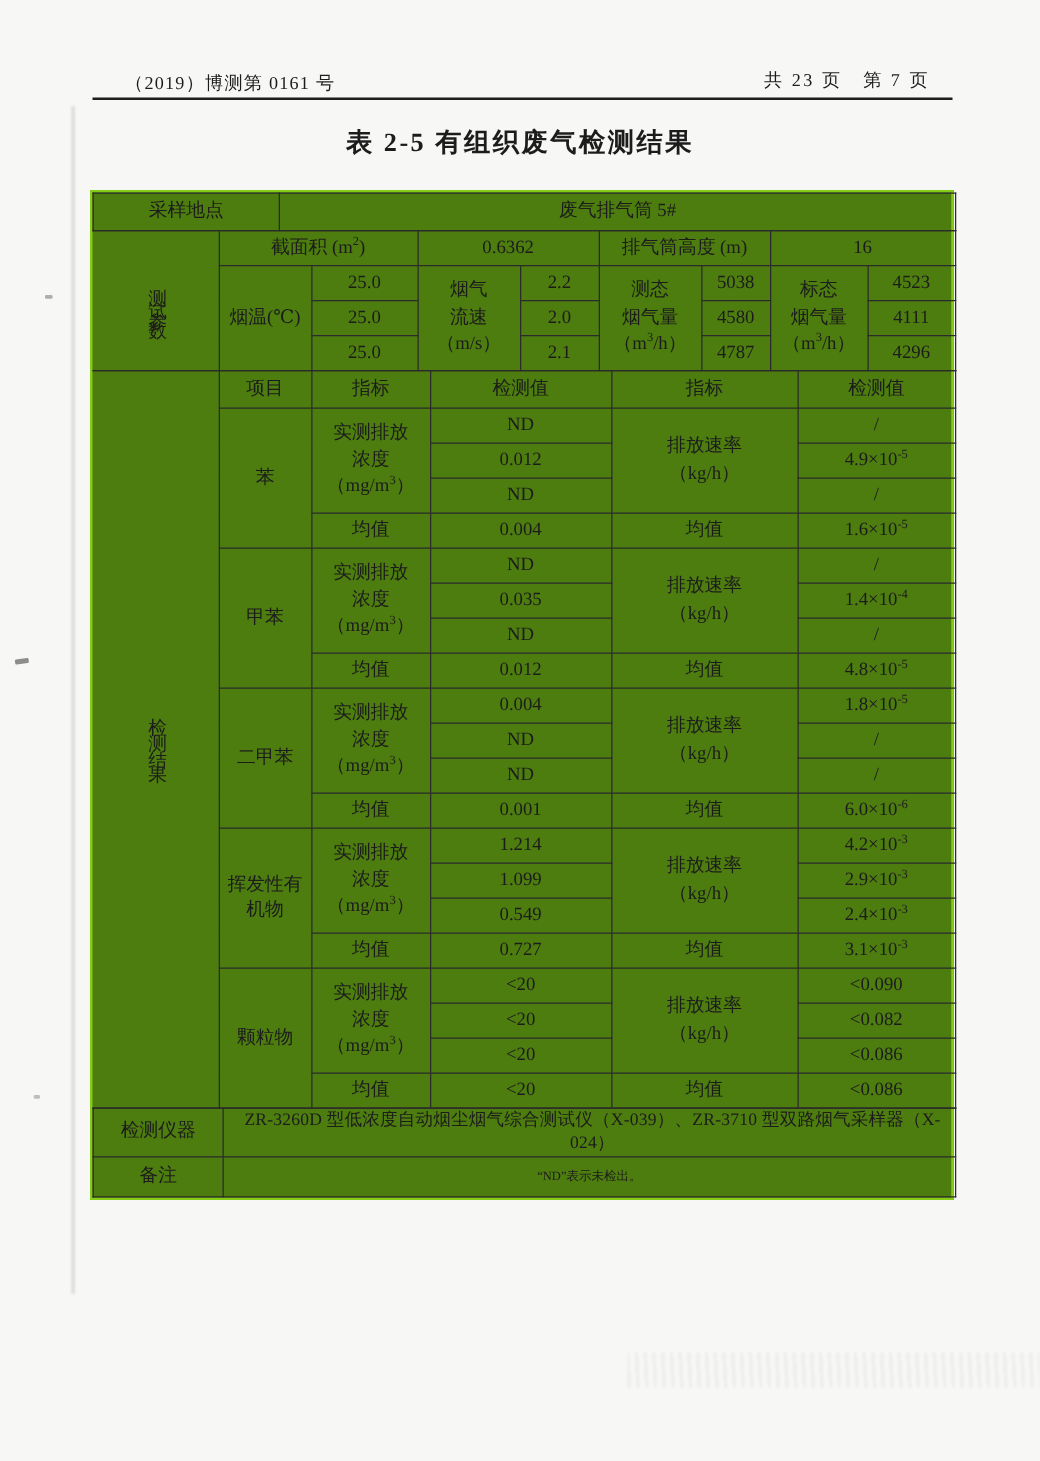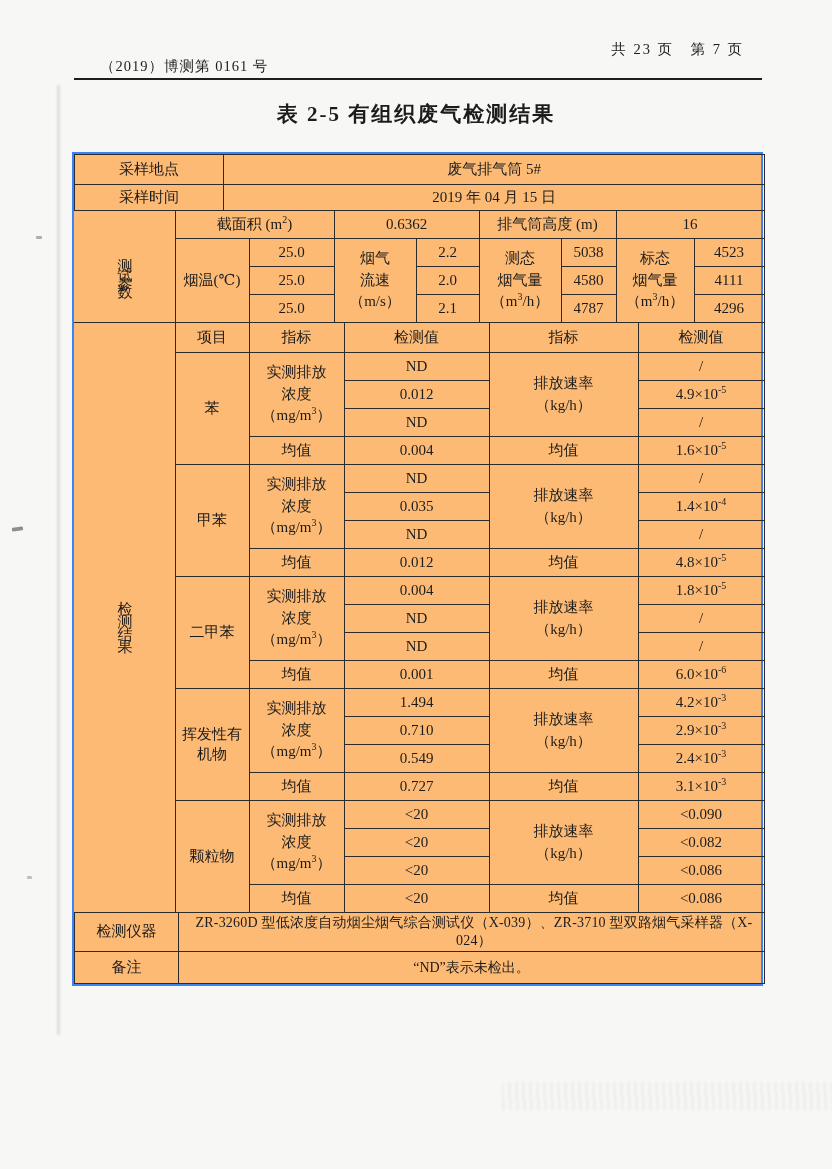--- a/index.html
+++ b/index.html
@@ -4,30 +4,30 @@
 <style>
   html,body{margin:0;padding:0;}
   body{
     width:832px;height:1169px;position:relative;overflow:hidden;
     background:#f7f7f5;
     font-family:"Liberation Serif","DejaVu Serif",serif;
     color:#1c1c1c;
   }
   
   .hdr-left{position:absolute;left:100px;top:57px;font-size:14.5px;letter-spacing:1px;}
-  .hdr-right{position:absolute;right:88px;top:40px;font-size:14.5px;letter-spacing:2px;}
+  .hdr-right{position:absolute;right:88px;top:55px;font-size:14.5px;letter-spacing:2px;}
   .hdr-rule{position:absolute;left:74px;top:78px;width:688px;height:2px;background:#1e1e1e;}
   .doc-title{
     position:absolute;left:0;top:100px;width:832px;text-align:center;
     font-size:21px;font-weight:bold;letter-spacing:2px;
   }
   
   .tbl-wrap{
     position:absolute;left:72px;top:152px;width:691px;
-    border:2px solid #3b82f6;background:#fdba74;box-sizing:border-box;
+    border:2px solid #84cc16;background:#4d7c0f;box-sizing:border-box;
   }
   table{border-collapse:collapse;width:100%;table-layout:fixed;}
   table + table{margin-top:-1px;}
   td{
     border:1px solid #2b2b2b;text-align:center;vertical-align:middle;
     padding:1px 3px;font-size:15px;line-height:1.3;overflow:hidden;
   }
   sup{font-size:10px;line-height:0;}
   .multi div{line-height:1.45;}
   .vcell{border-left:none;}
@@ -38,21 +38,21 @@
   .vlabel.loose{letter-spacing:13px;}
   #tblA tr:nth-child(1){height:30px;}
   #tblA tr:nth-child(2){height:26px;}
   #tblB tr{height:28px;}
   #tblC tr{height:28px;}
   #tblC tr.hdr{height:30px;}
   #tblD tr:nth-child(1){height:26px;}
   #tblD tr:nth-child(2){height:32px;padding-left:16px;}
   #tblD tr:nth-child(3){height:30px;}
   .left-text{text-align:center;padding-left:8px;font-size:14px;letter-spacing:0.2px;}
-  .note-text{font-size:14px;}
+  .note-text{font-size:10px;}
   
   .streak{
     position:absolute;left:57px;top:85px;width:3px;height:950px;
     background:rgba(110,110,110,0.18);filter:blur(1px);
   }
   .speck{position:absolute;background:#555;border-radius:1px;}
   .speck.s1{left:12px;top:527px;width:11px;height:4px;opacity:.65;transform:rotate(-8deg);}
   .speck.s2{left:36px;top:236px;width:6px;height:3px;opacity:.45;}
   .speck.s3{left:27px;top:876px;width:5px;height:3px;opacity:.35;}
   .noise-br{
@@ -79,24 +79,20 @@
 
   <table id="tblA">
     <colgroup>
         <col style="width:149px">
         <col style="width:541px">
       </colgroup>
     <tbody>
         <tr>
       <td>采样地点</td>
       <td>废气排气筒 5#</td>
-    </tr>
-    <tr>
-      <td>采样时间</td>
-      <td>2019 年 04 月 15 日</td>
     </tr>
   </tbody>
     </table>
 
   <table id="tblB">
     <colgroup>
       <col style="width:101px">
         <col style="width:74px">
         <col style="width:85px">
       <col style="width:82px">
@@ -257,29 +253,29 @@
       <td>6.0×10<sup>-6</sup></td>
     </tr>
 
     <tr>
       <td rowspan="4">挥发性有机物</td>
       <td rowspan="3" class="multi">
         <div>实测排放</div>
             <div>浓度</div>
             <div>（mg/m<sup>3</sup>）</div>
       </td>
-      <td>1.494</td>
+      <td>1.214</td>
       <td rowspan="3" class="multi">
         <div>排放速率</div>
             <div>（kg/h）</div>
       </td>
       <td>4.2×10<sup>-3</sup></td>
     </tr>
     <tr>
-      <td>0.710</td>
+      <td>1.099</td>
       <td>2.9×10<sup>-3</sup></td>
     </tr>
     <tr>
       <td>0.549</td>
       <td>2.4×10<sup>-3</sup></td>
     </tr>
     <tr>
       <td>均值</td>
       <td>0.727</td>
       <td>均值</td>

